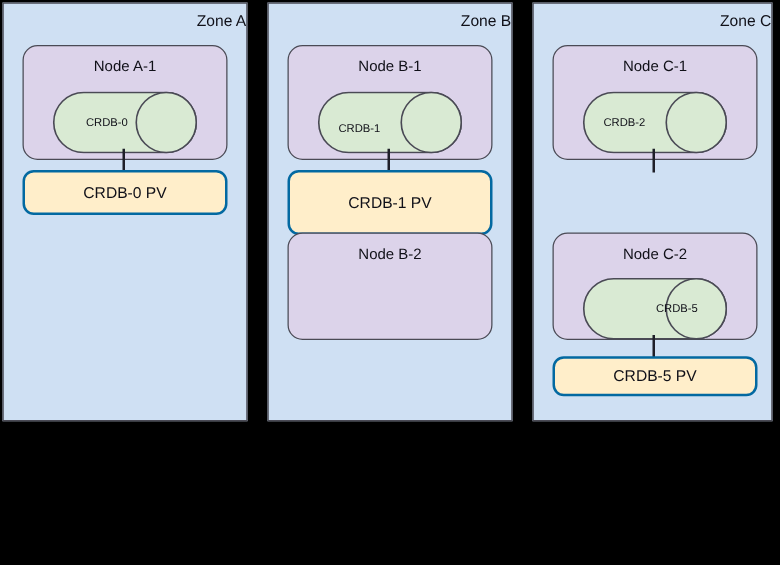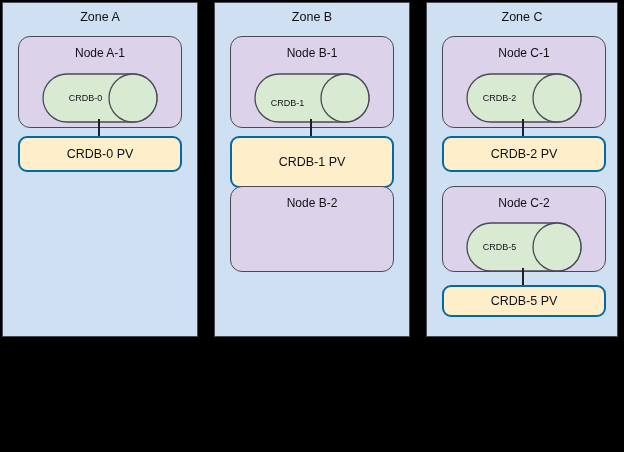--- a/index.html
+++ b/index.html
@@ -26,21 +26,21 @@
   .zone {
     position: absolute;
     background: #cfe0f3;
     border: 1px solid #4a4a55;
     box-sizing: border-box;
   }
   .zone-label {
     position: absolute;
     left: 0; right: 0;
     top: 7px;
-    text-align: center;
+    text-align: right;
     font-size: 12.5px;
     color: #101018;
     line-height: 15px;
     white-space: nowrap;
   }
 
   
   .node {
     position: absolute;
     background: #dcd3ea;
@@ -165,34 +165,31 @@
   <div class="db" style="left:466px; top:73px; width:116px; height:50px;">
     <svg width="116" height="50" viewBox="0 0 116 50">
       <path d="M 25,1 L 91,1 A 24,24 0 0 1 91,49 L 25,49 A 24,24 0 0 1 25,1 Z" fill="#d9ead3" stroke="#4a4a55" stroke-width="1.3"></path>
       <circle cx="91" cy="25" r="24" fill="#d9ead3" stroke="#4a4a55" stroke-width="1.3"></circle>
     </svg>
     <div class="db-label" style="width:67px;">CRDB-2</div>
   </div>
 
   <div class="connector" style="left:522px; top:119px; height:19px;"></div>
 
-  <div class="pv" style="left:442px; top:136px; width:164px; height:36px;">
-    <span class="pv-label">CRDB-2 PV</span>
-  </div>
 
   <div class="node" style="left:442px; top:186px; width:164px; height:86px;">
     <div class="node-label">Node C-2</div>
   </div>
 
   <div class="db" style="left:466px; top:222px; width:116px; height:50px;">
     <svg width="116" height="50" viewBox="0 0 116 50">
       <path d="M 25,1 L 91,1 A 24,24 0 0 1 91,49 L 25,49 A 24,24 0 0 1 25,1 Z" fill="#d9ead3" stroke="#4a4a55" stroke-width="1.3"></path>
       <circle cx="91" cy="25" r="24" fill="#d9ead3" stroke="#4a4a55" stroke-width="1.3"></circle>
     </svg>
-    <div class="db-label" style="width:67px;">CRDB-5</div>
+    <div class="db-label" style="width:67px;margin-left:42px;">CRDB-5</div>
   </div>
 
   <div class="connector" style="left:522px; top:268px; height:19px;"></div>
 
   <div class="pv" style="left:442px; top:285px; width:164px; height:32px;text-align:center;">
     <span class="pv-label">CRDB-5 PV</span>
   </div>
 
 </div>
 

